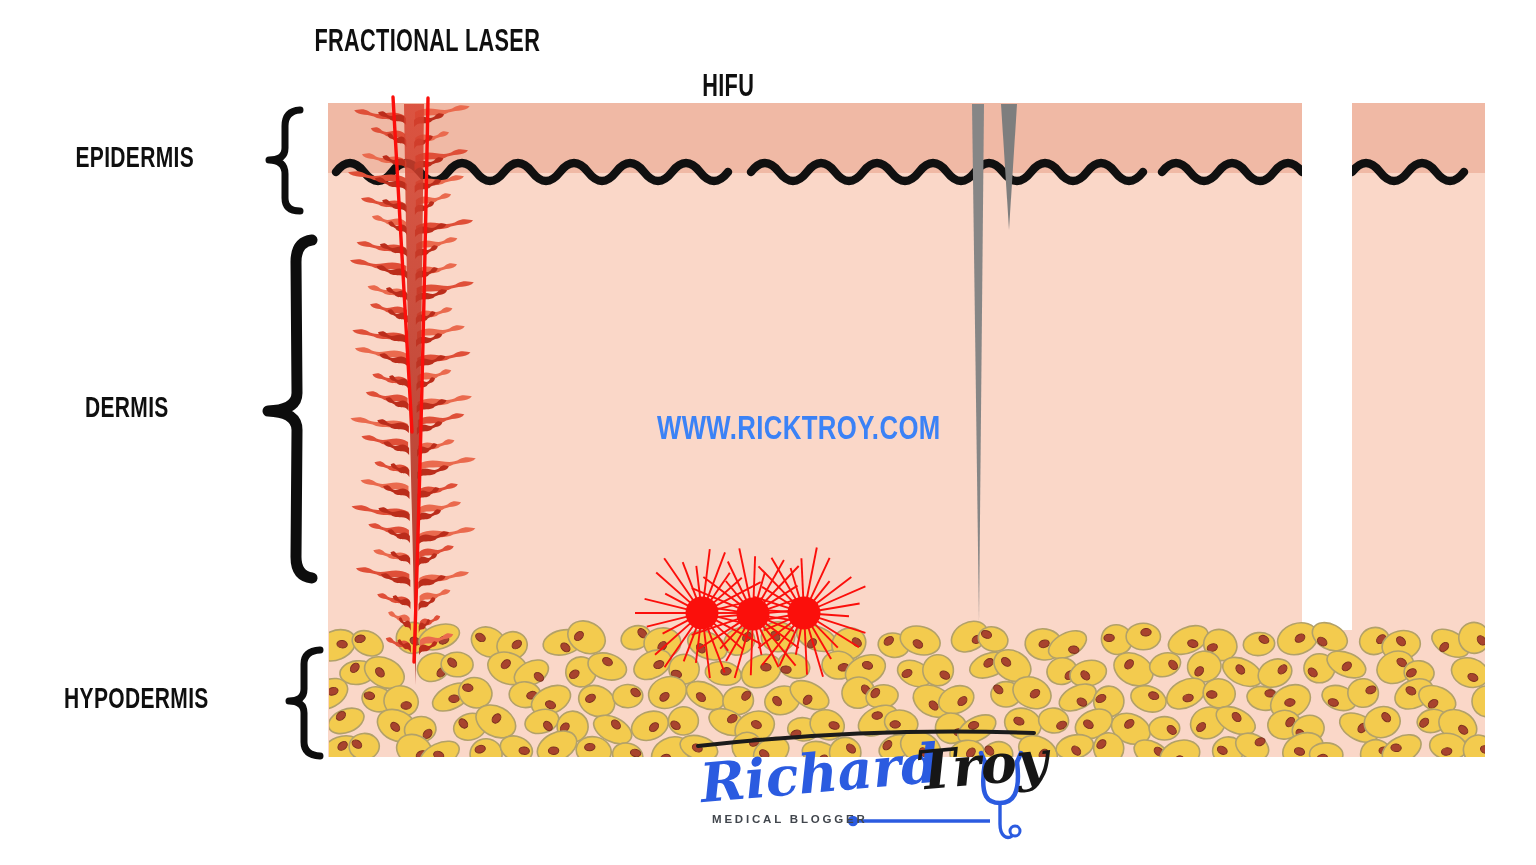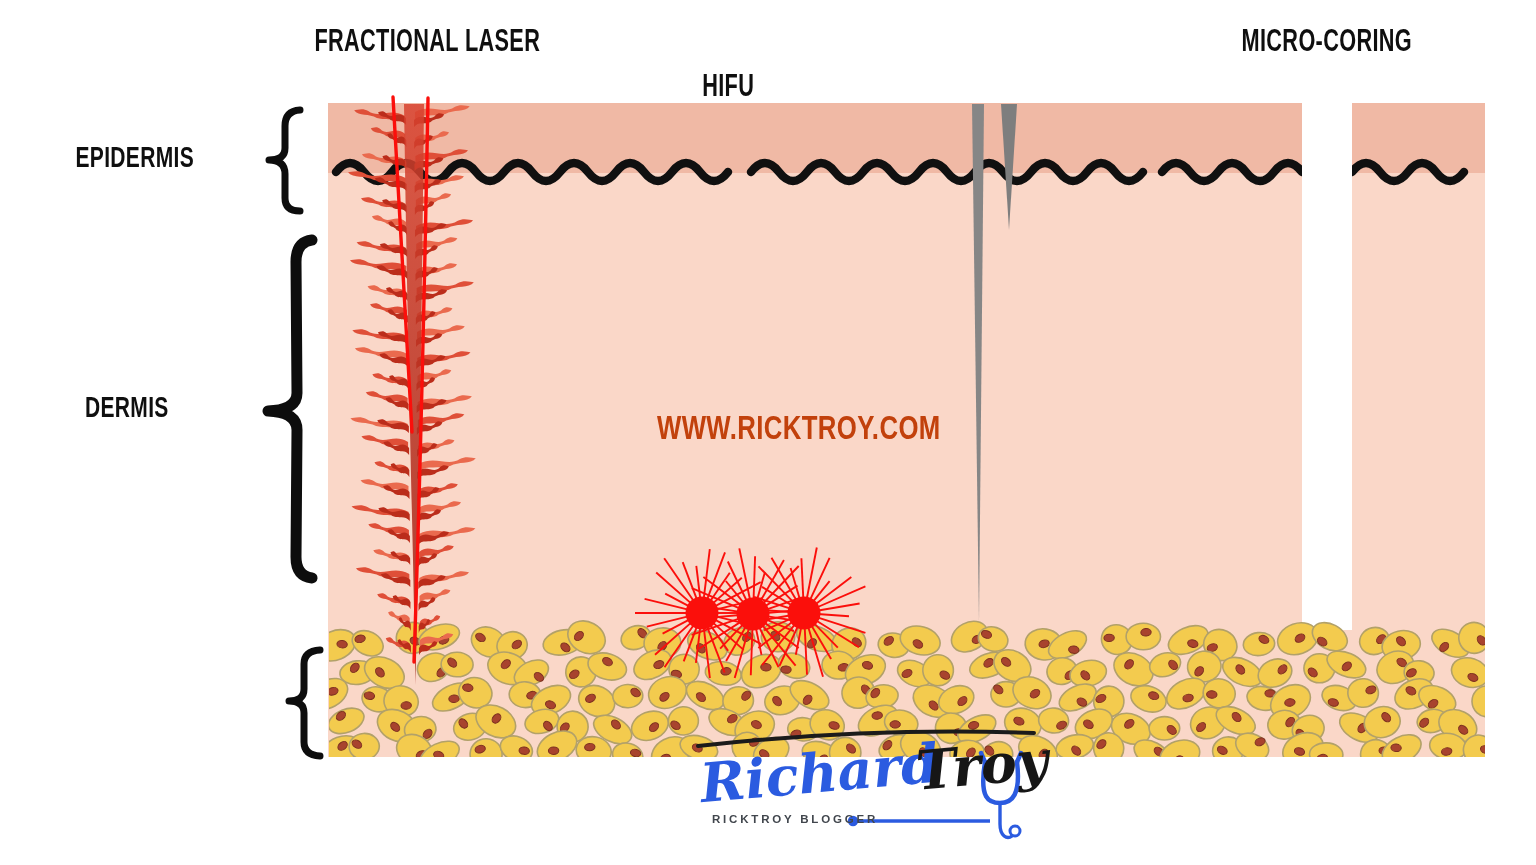--- a/index.html
+++ b/index.html
@@ -12,21 +12,21 @@
     position:absolute;top:24px;height:34px;display:flex;align-items:center;justify-content:center;
     font-weight:700;font-size:31px;color:#0f0f0f;white-space:nowrap;
   }
   .layer-lab{
     position:absolute;height:34px;display:flex;align-items:flex-end;justify-content:center;
     font-weight:700;font-size:30px;color:#0f0f0f;white-space:nowrap;
   }
   .cond{display:inline-block;transform:scaleX(0.70);transform-origin:center;letter-spacing:0.5px;}
   .watermark{
     position:absolute;left:617px;top:409px;width:300px;text-align:center;
-    font-weight:700;font-size:33px;color:#c2410c;white-space:nowrap;
+    font-weight:700;font-size:33px;color:#3b82f6;white-space:nowrap;
   }
   .sig-first{
     position:absolute;left:700px;top:741px;
     font-family:"DejaVu Serif","Liberation Serif",serif;font-style:italic;font-weight:700;
     font-size:54px;color:#2b5be0;transform:rotate(-5deg);white-space:nowrap;
   }
   .sig-last{
     position:absolute;left:916px;top:733px;
     font-family:"DejaVu Serif","Liberation Serif",serif;font-style:italic;font-weight:700;
     font-size:54px;color:#161616;transform:rotate(-5deg);white-space:nowrap;
@@ -579,32 +579,32 @@
         <circle cx="1015" cy="831" r="5" stroke="#2b5be0" stroke-width="3" fill="none"></circle>
       </g>
     </svg>
 
   <div class="hdr" style="left:277px;width:300px;">
     <span class="cond">FRACTIONAL LASER</span>
   </div>
   <div class="hdr" style="left:628px;width:200px;margin-top:45px;">
     <span class="cond">HIFU</span>
   </div>
-  <div class="hdr" style="left:1177px;width:300px;">
-    <span class="cond">MICRO-CORING</span>
-  </div>
 
   <div class="layer-lab" style="left:15px;top:140px;width:240px;">
     <span class="cond">EPIDERMIS</span>
   </div>
   <div class="layer-lab" style="left:7px;top:390px;width:240px;">
     <span class="cond">DERMIS</span>
   </div>
+  <div class="layer-lab" style="left:16px;top:681px;width:240px;">
+    <span class="cond">HYPODERMIS</span>
+  </div>
 
   <div class="watermark">
     <span class="cond" style="transform:scaleX(0.78);">WWW.RICKTROY.COM</span>
   </div>
 
   <div class="sig-first">Richard</div>
   <div class="sig-last">Troy</div>
-  <div class="sig-tag">RICKTROY BLOGGER</div>
+  <div class="sig-tag">MEDICAL BLOGGER</div>
 
 </div>
 
 </body></html>

